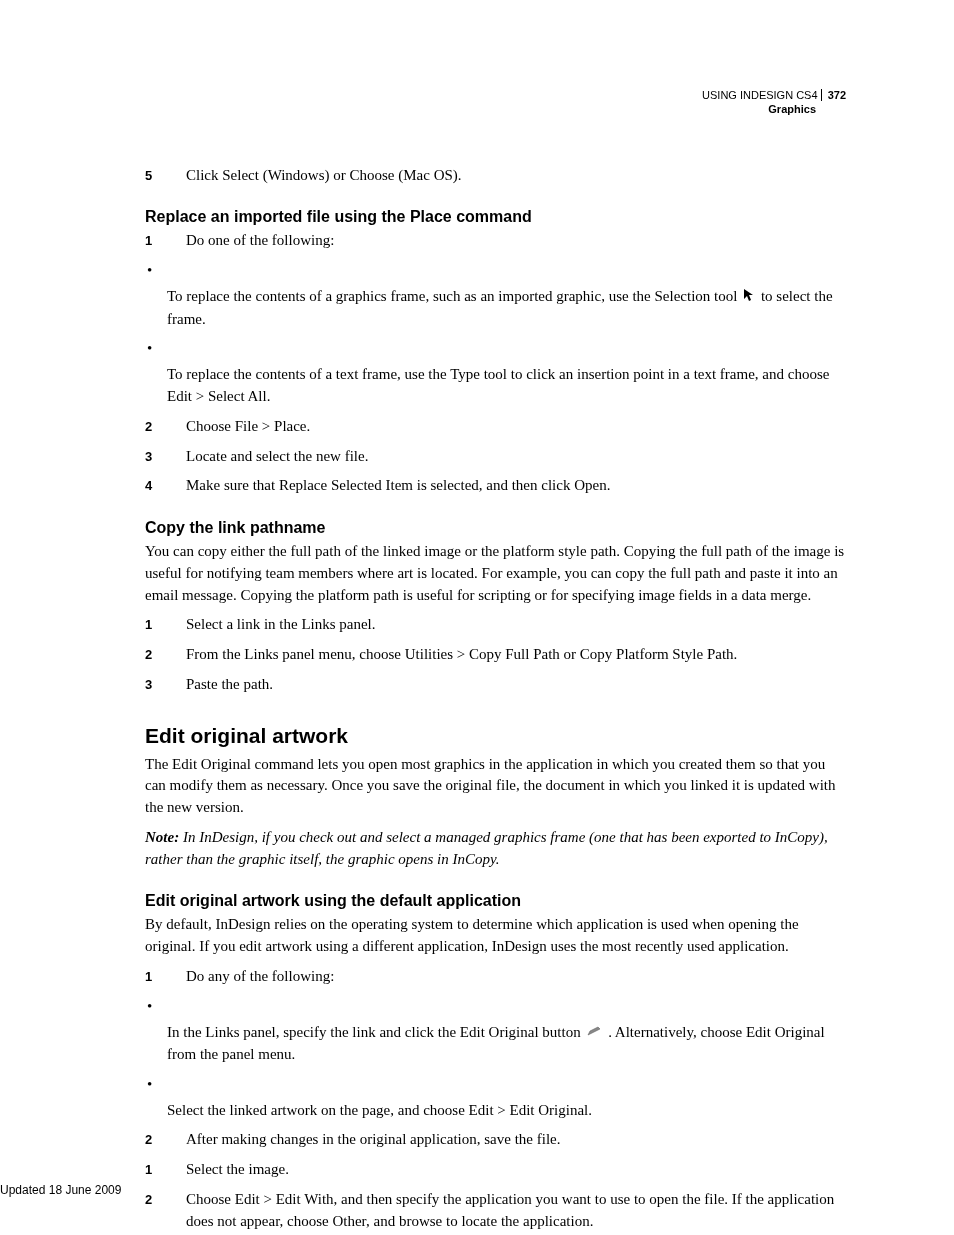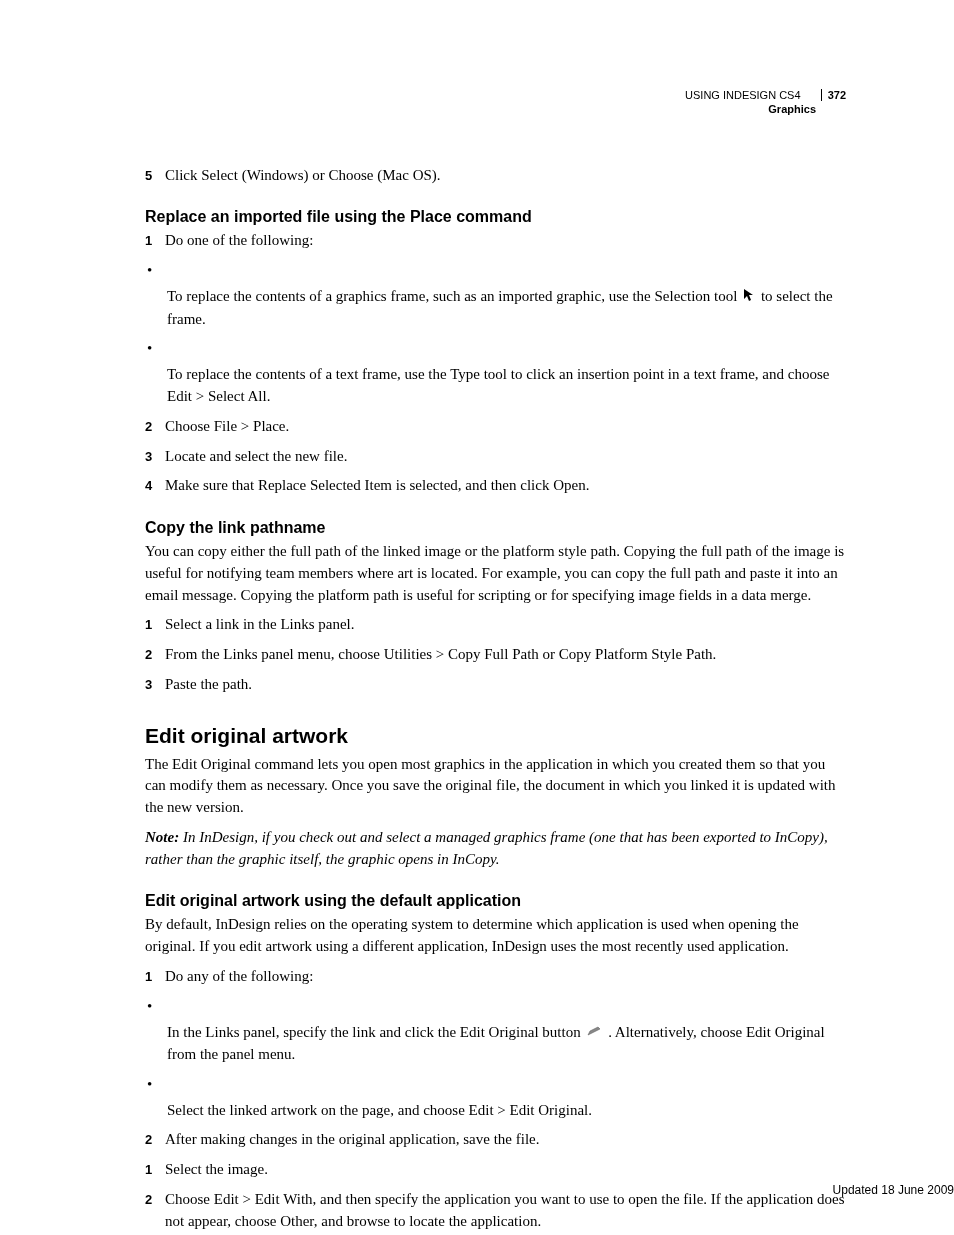--- a/index.html
+++ b/index.html
@@ -23,21 +23,21 @@
     margin-bottom: 48px;
     position: relative;
   }
   .page-header .line1 {
     display: inline-block;
   }
   .page-header .pagenum {
     font-weight: 700;
     border-left: 1px solid #000;
     padding-left: 6px;
-    margin-left: 17px;
+    margin-left: 0;
   }
   .page-header .line2 {
     font-weight: 700;
     display: block;
     padding-right: 30px;
   }
   h2.section {
     font-family: "Myriad Pro", "Segoe UI", Arial, sans-serif;
     font-weight: 700;
     font-size: 21px;
@@ -77,20 +77,21 @@
   ol.steps > li .num {
     font-family: "Myriad Pro", "Segoe UI", Arial, sans-serif;
     font-weight: 700;
     font-size: 13px;
     width: 20px;
     flex-shrink: 0;
     padding-top: 2px;
   }
   ol.steps > li .txt {
     flex: 1;
+    margin-left: 21px;
   }
   ul.bullets > li {
     display: flex;
     font-size: 15px;
     line-height: 1.45;
     margin: 4px 0 8px 0;
   }
   ul.bullets > li .dot {
     width: 20px;
     flex-shrink: 0;
@@ -104,21 +105,21 @@
   .icon-inline {
     display: inline-block;
     vertical-align: middle;
     margin: 0 2px;
   }
   .footer {
     position: absolute;
     bottom: 38px;
     left: 0;
     width: 100%;
-    text-align: right;
+    text-align: left;
     font-family: Arial, sans-serif;
     font-size: 12px;
     color: #000;
   }
 </style>
 </head>
 <body>
 
 <div class="page">
 

